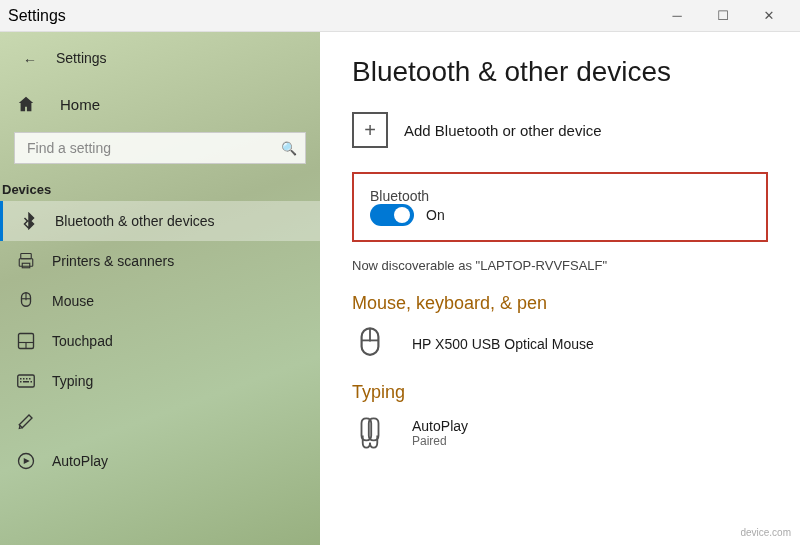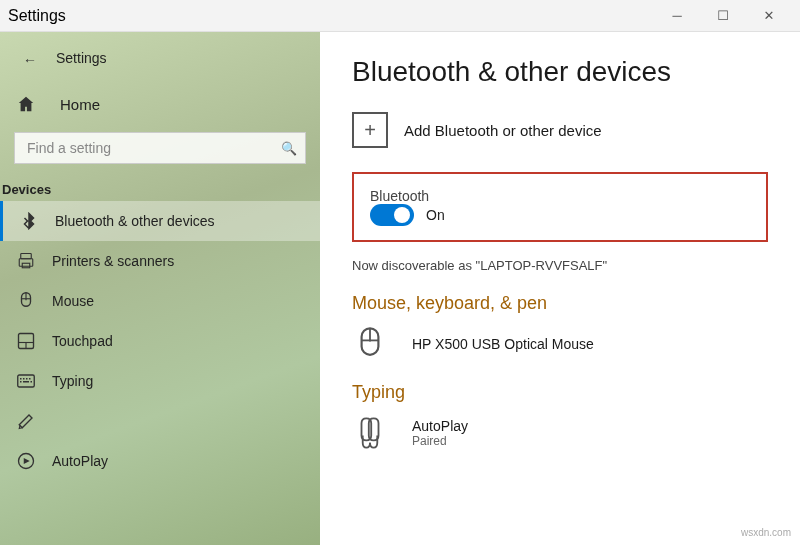--- a/index.html
+++ b/index.html
@@ -461,13 +461,13 @@
       <div>
         <div class="device-name">AutoPlay</div>
         <div class="device-status">Paired</div>
       </div>
     </div>
 
   </div>
 
 </div>
 
-<div class="watermark">wsxdn.com</div>
+<div class="watermark">device.com</div>
 
 </body></html>

